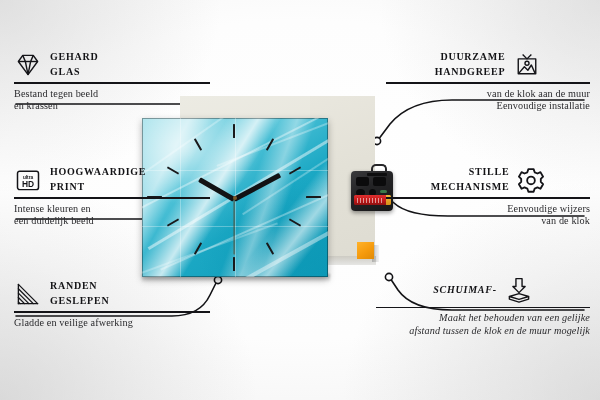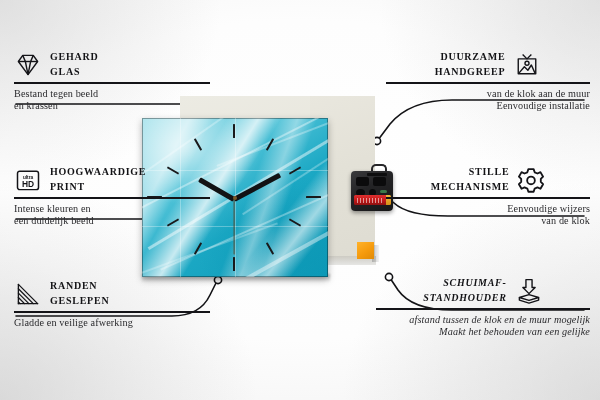--- a/index.html
+++ b/index.html
@@ -310,21 +310,20 @@
     <div class="head">
       <svg class="ic" viewBox="0 0 32 32">
         <g fill="none" stroke="#141418" stroke-width="1.6" stroke-linejoin="round">
           <path d="M12.5,3 L19.5,3 L19.5,12 L23,12 L16,19 L9,12 L12.5,12 Z"></path>
           <path d="M16,20.2 L27,23.4 L16,26.8 L5,23.4 Z"></path>
           <path d="M5,23.4 L5,26.4 L16,29.8 L27,26.4 L27,23.4"></path>
         </g>
       </svg>
       <div>
         <div class="ttl">SCHUIMAF-</div>
-        <div class="ttl">STANDHOUDER</div>
-      </div>
-    </div>
-    <div class="rule"></div>
+      </div>
+    </div>
+    <div class="rule"></div>
+    <div class="desc">Maakt het behouden van een gelijke</div>
     <div class="desc">afstand tussen de klok en de muur mogelijk</div>
-    <div class="desc">Maakt het behouden van een gelijke</div>
   </div>
 
 </div>
 
 </body></html>

